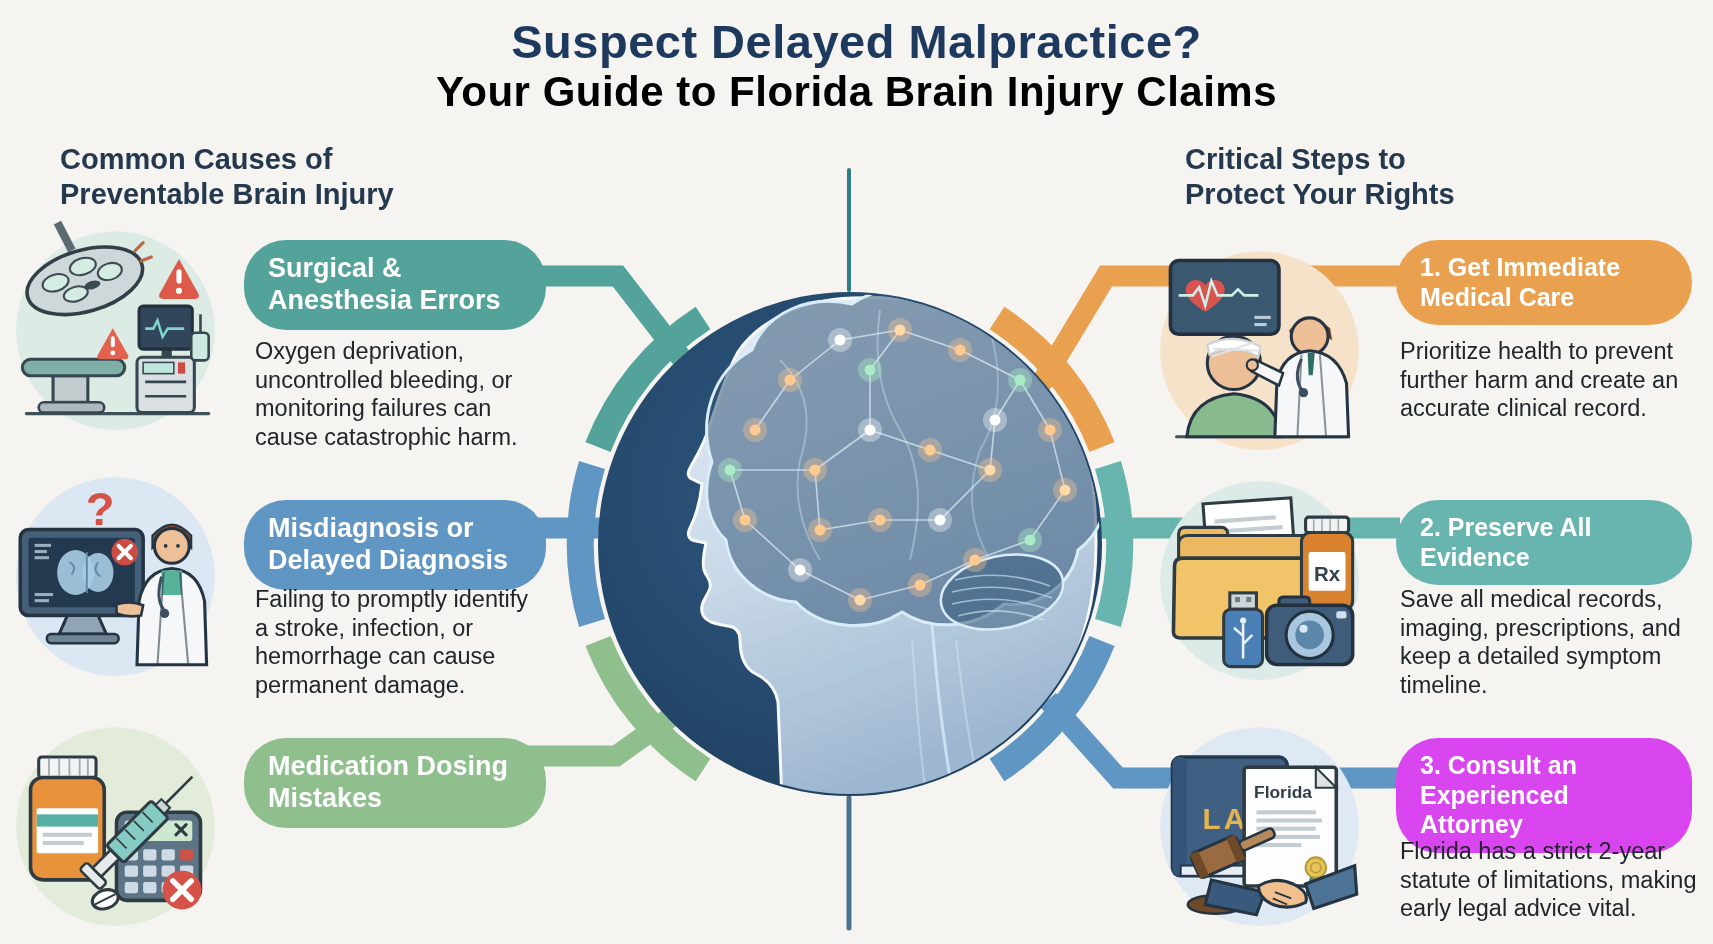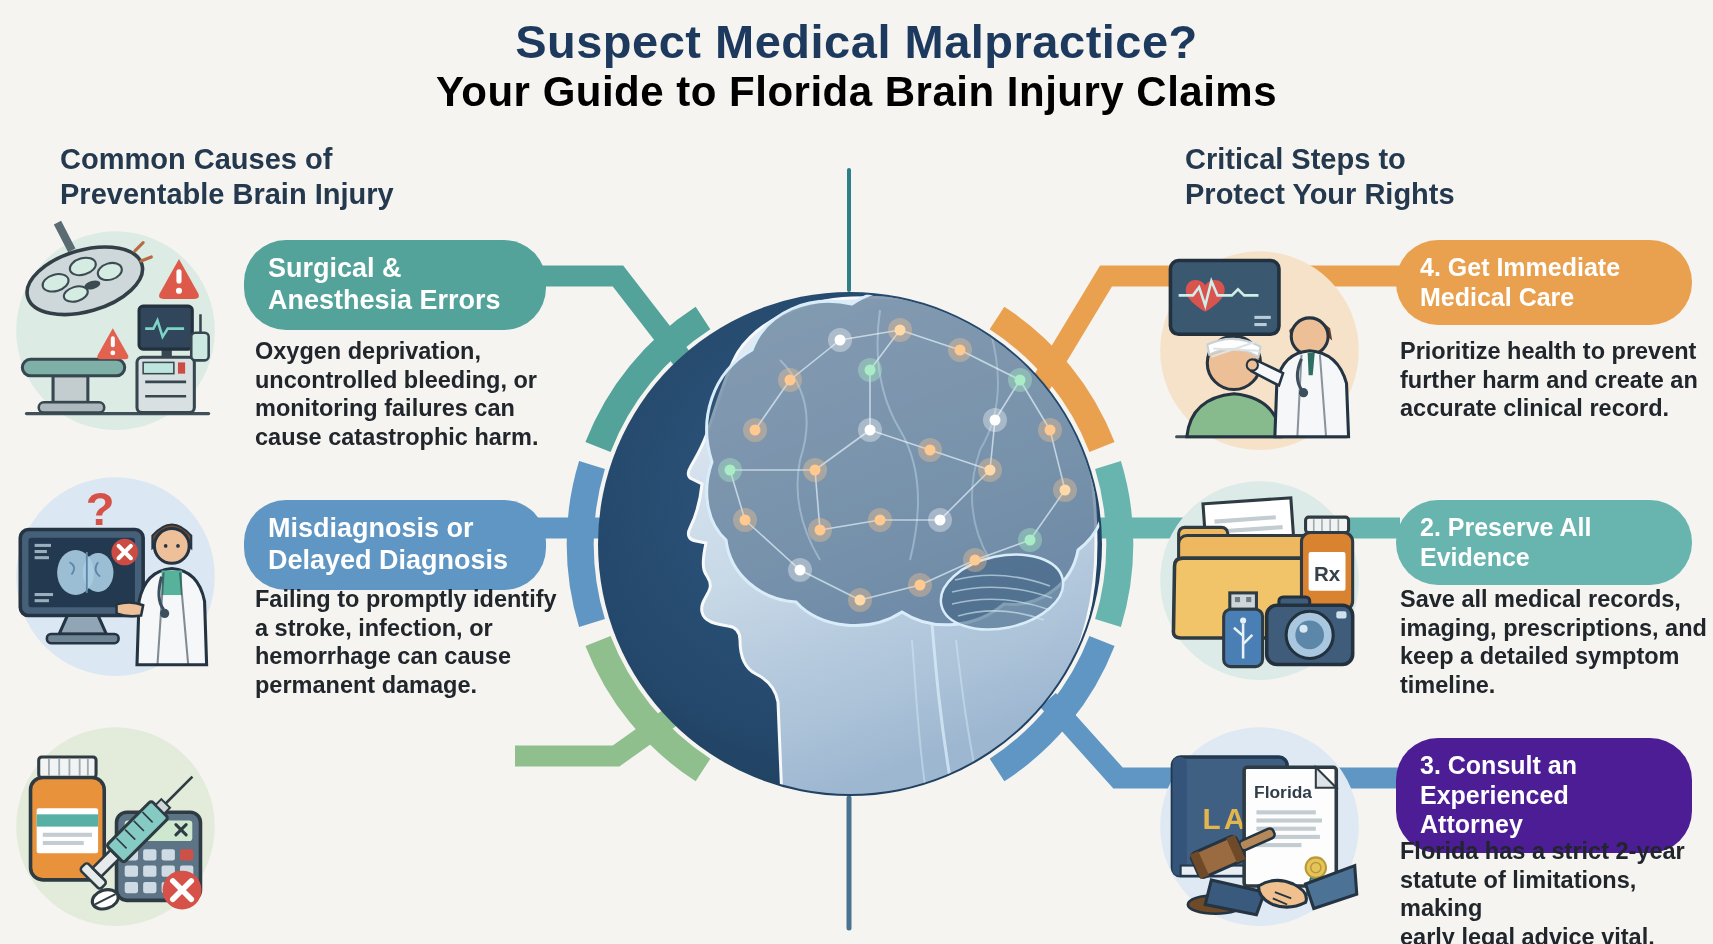--- a/index.html
+++ b/index.html
@@ -1,19 +1,19 @@
 <!DOCTYPE html>
 <html><head>
 <meta charset="utf-8">
 <style>
   html,body{margin:0;padding:0;background:#e9e8e4;}
   .canvas{position:relative;width:1713px;height:944px;background:#f5f4f0;overflow:hidden;
           font-family:"Liberation Sans",sans-serif;}
   .abs{position:absolute;}
-  .pre{white-space:pre-line;font-weight:bold;}
+  .pre{white-space:pre-line;}
   
   .title1{top:14px;left:0;width:1713px;text-align:center;font-size:47px;font-weight:bold;
           letter-spacing:.5px;z-index:3;}
   .title2{top:68px;left:0;width:1713px;text-align:center;font-size:42px;font-weight:bold;
           letter-spacing:.5px;z-index:3;}
   .col-heading{font-size:29px;font-weight:bold;line-height:1.22;z-index:3;}
   .lh{top:142px;left:60px;width:480px;}
   .rh{top:142px;left:1185px;width:460px;}
   
   .badge{color:#fff;font-weight:bold;border-radius:42px;box-sizing:border-box;
@@ -180,21 +180,21 @@
         <circle cx="820" cy="530" r="12" fill="rgba(255,201,143,0.35)"></circle>
           <circle cx="820" cy="530" r="5.5" fill="#ffc98f"></circle>
         <circle cx="870" cy="370" r="12" fill="rgba(169,236,198,0.4)"></circle>
           <circle cx="870" cy="370" r="5.5" fill="#a9ecc6"></circle>
         <circle cx="995" cy="420" r="12" fill="rgba(255,255,255,0.35)"></circle>
           <circle cx="995" cy="420" r="5.5" fill="#ffffff"></circle>
       </g>
     </g>
   </svg>
 
-  <div class="abs title1" style="color: rgb(29, 58, 94);">Suspect Medical Malpractice?</div>
+  <div class="abs title1" style="color: rgb(29, 58, 94);">Suspect Delayed Malpractice?</div>
   <div class="abs title2" style="color: #000000;">Your Guide to Florida Brain Injury Claims</div>
   <div class="abs col-heading lh pre" style="color: rgb(36, 56, 78);">Common Causes of
 Preventable Brain Injury</div>
   <div class="abs col-heading rh pre" style="color: rgb(36, 56, 78);">Critical Steps to
 Protect Your Rights</div>
 
   <div class="abs icon-tile il i1">
     <svg width="215" height="215" viewBox="0 0 210 210">
       <circle cx="105" cy="112" r="97" fill="#dcebe4"></circle>
       <line x1="18" y1="193" x2="196" y2="193" stroke="#3f5059" stroke-width="3" stroke-linecap="round"></line>
@@ -394,25 +394,27 @@
       <path d="M 198 150 L 150 168 L 158 192 L 200 178 Z" fill="#4c7396" stroke="#243442" stroke-width="3"></path>
       <path d="M 104 170 Q 120 160 138 168 Q 154 176 150 186 Q 134 194 118 188 Q 104 182 104 170 Z" fill="#f0c08e" stroke="#243442" stroke-width="3"></path>
       <path d="M 120 176 L 136 182 M 118 182 L 132 188" stroke="#243442" stroke-width="1.8"></path>
     </svg>
   </div>
 
   <div class="abs badge badge-l b1 pre" style="background: rgb(84, 163, 154);">Surgical &amp;
 Anesthesia Errors</div>
   <div class="abs badge badge-l b2 pre" style="background: rgb(95, 150, 195);">Misdiagnosis or
 Delayed Diagnosis</div>
-  <div class="abs badge badge-r b1 pre" style="background: rgb(234, 161, 79);">4. Get Immediate
+  <div class="abs badge badge-l b3 pre" style="background: rgb(144, 191, 142);">Medication Dosing
+Mistakes</div>
+  <div class="abs badge badge-r b1 pre" style="background: rgb(234, 161, 79);">1. Get Immediate
 Medical Care</div>
   <div class="abs badge badge-r b2 pre" style="background: rgb(103, 181, 174);">2. Preserve All
 Evidence</div>
-  <div class="abs badge badge-r b3 pre" style="background: #4c1d95;">3. Consult an
+  <div class="abs badge badge-r b3 pre" style="background: #d946ef;">3. Consult an
 Experienced Attorney</div>
 
   <div class="abs copy copy-l c1 pre">Oxygen deprivation,
 uncontrolled bleeding, or
 monitoring failures can
 cause catastrophic harm.</div>
   <div class="abs copy copy-l c2 pre">Failing to promptly identify
 a stroke, infection, or
 hemorrhage can cause
 permanent damage.</div>

